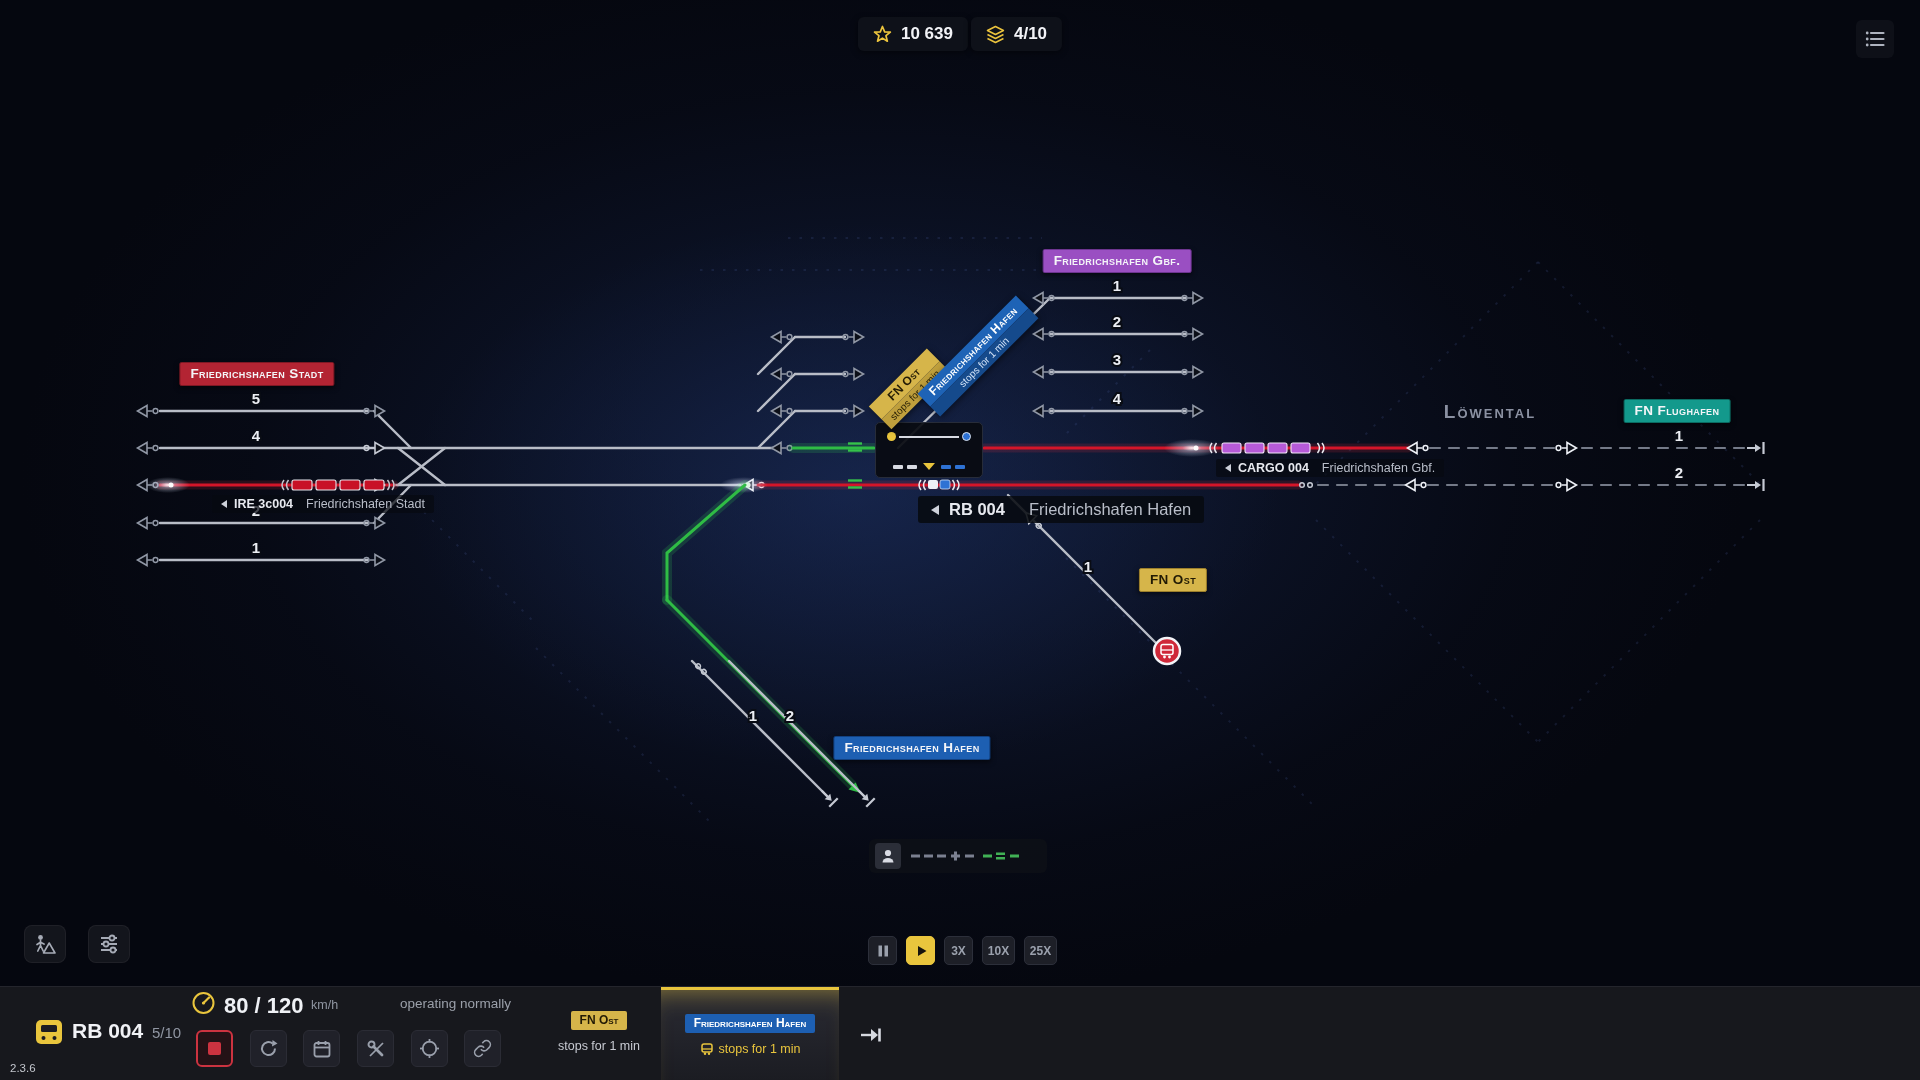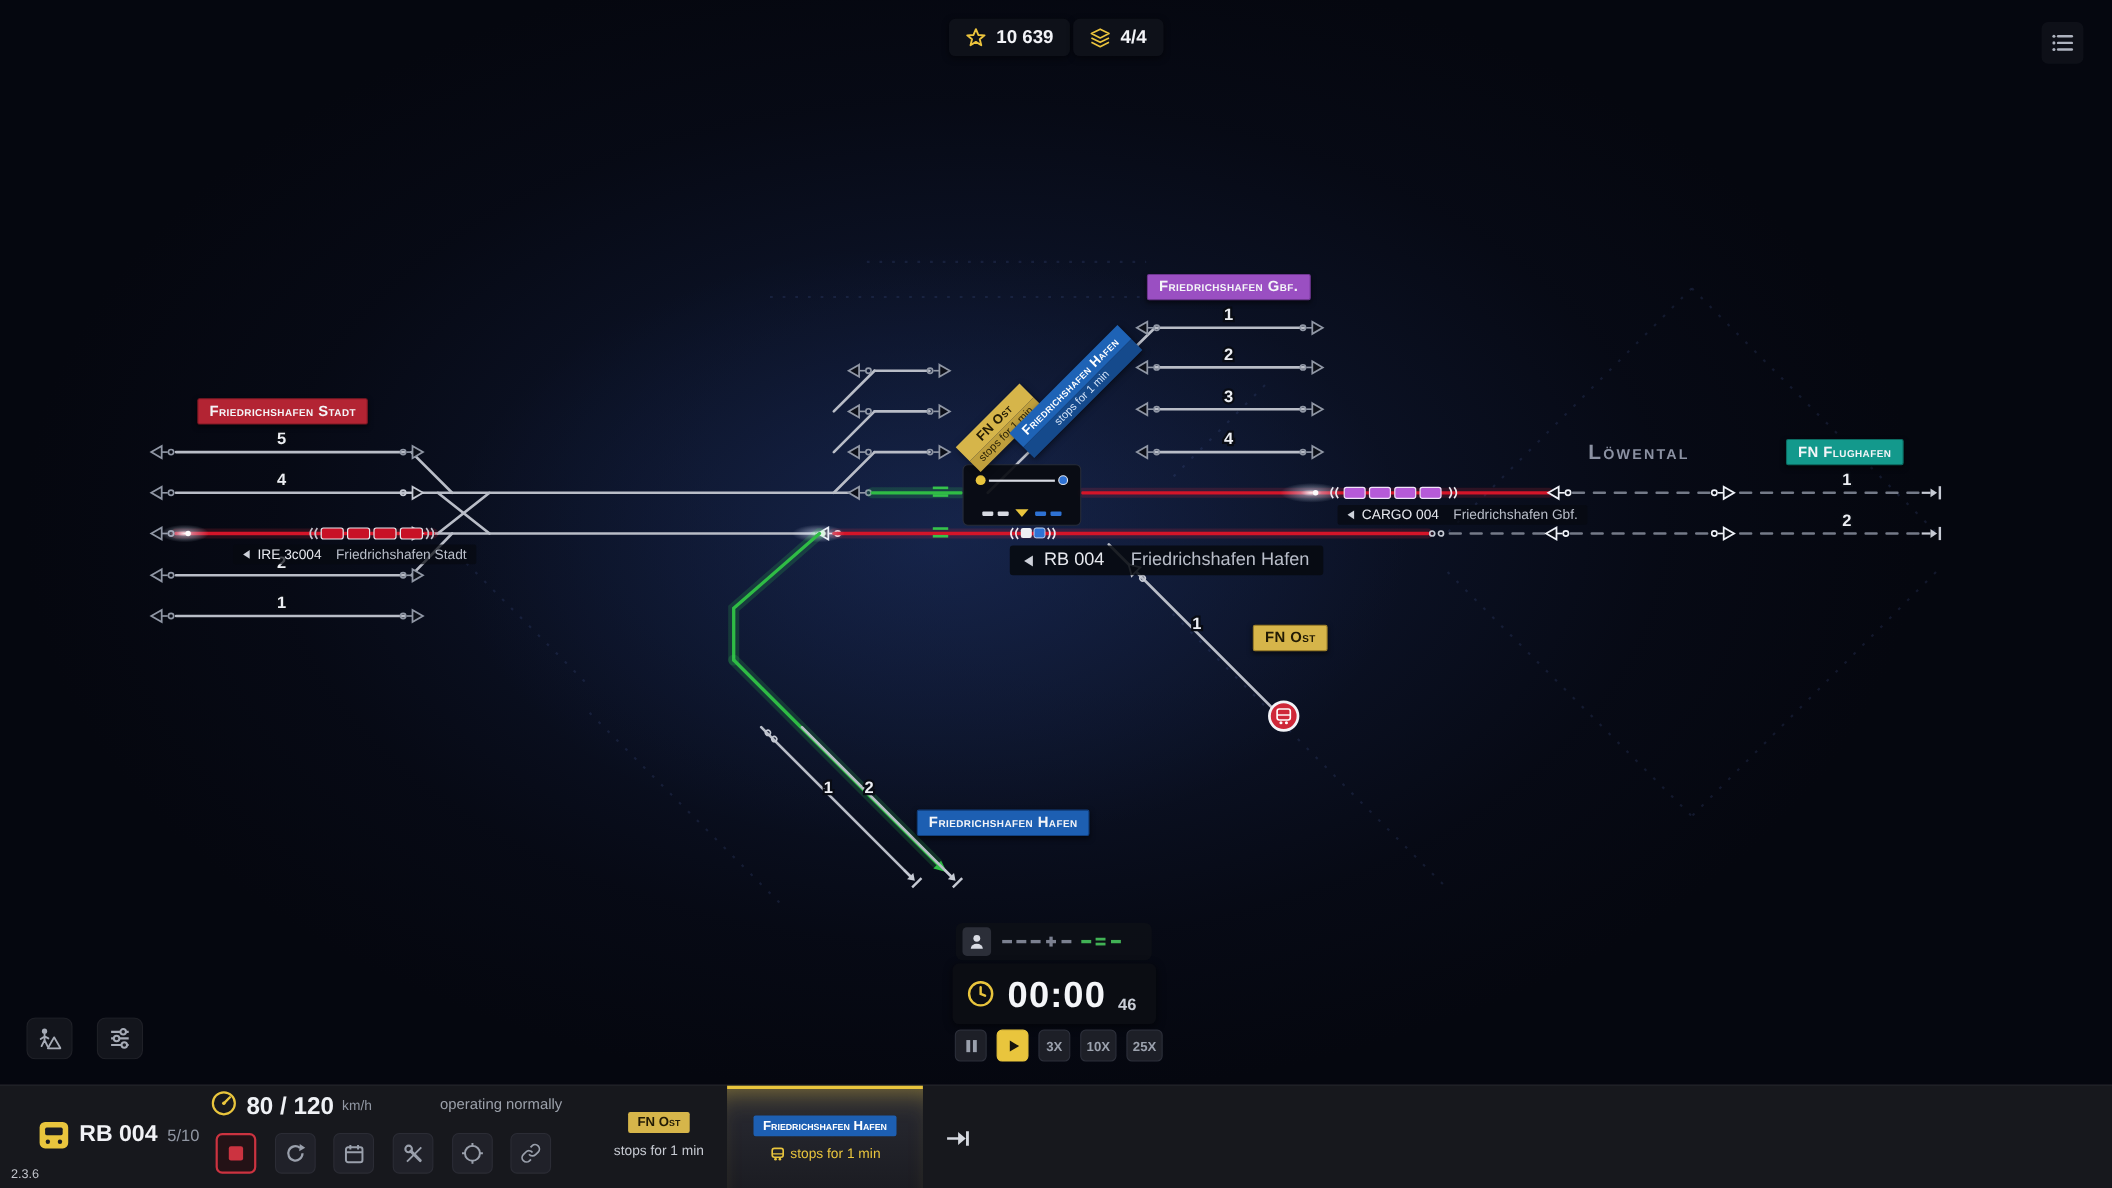--- a/index.html
+++ b/index.html
@@ -40,21 +40,21 @@
   .ribbon{position:absolute;transform:translate(-50%,-50%) rotate(-45deg);text-align:center;white-space:nowrap;box-shadow:0 2px 6px rgba(0,0,0,.5);z-index:8}
   .ribbon-title{font-variant:small-caps;font-weight:bold;font-size:12px;letter-spacing:.3px;padding:2px 10px}
   .ribbon-sub{font-size:10px;padding:1px 8px 2px}
   .ribbon-gold .ribbon-title{background:#d6b54a;color:#231b05}
   .ribbon-gold .ribbon-sub{background:#bf9f3c;color:#2c2306}
   .ribbon-blue .ribbon-title{background:#1e63b6;color:#fff}
   .ribbon-blue .ribbon-sub{background:#154a8c;color:#d3e3f8}
 
   .train-tag{position:absolute;display:flex;align-items:center;gap:7px;background:r
 gba(7,10,16,.72);background:rgba(7,10,16,.72);padding:2px 9px;border-radius:2px;font-size:12.5px;white-space:nowrap;z-index:5}
-  .tt-name{color:#e7e9ef;font-weight:normal}
+  .tt-name{color:#e7e9ef;font-weight:bold}
   .tt-dest{color:#b9bec9;margin-left:6px}
   .dir-arrow{width:0;height:0;border-top:4px solid transparent;border-bottom:4px solid transparent;border-right:6px solid #cdd1da}
   .train-tag--selected{background:rgba(7,10,16,.88);padding:4px 13px;font-size:16.5px;border-radius:3px;gap:10px;z-index:7}
   .train-tag--selected .dir-arrow{border-top-width:5px;border-bottom-width:5px;border-right-width:8px}
   .train-tag--selected .tt-dest{margin-left:14px}
 
   .map-popup{position:absolute;left:875px;top:422px;width:108px;height:56px;background:rgba(9,11,17,.93);border:1px solid #272c39;border-radius:5px;padding:9px 11px 7px;display:flex;flex-direction:column;justify-content:space-between;z-index:7}
   .mp-row1{display:flex;align-items:center}
   .mp-dot{width:9px;height:9px;border-radius:50%}
   .mp-dot-yellow{background:#e9c53d}
@@ -368,21 +368,21 @@
         <polygon points="9.5,1.5 11.7,6.8 17.4,7.1 13,10.7 14.4,16.2 9.5,13.1 4.6,16.2 6,10.7 1.6,7.1 7.3,6.8" fill="none" stroke="#ecc43d" stroke-width="1.7" stroke-linejoin="round"></polygon>
       </svg>
       <span>10 639</span>
     </div>
     <div class="pill">
       <svg width="19" height="19" viewBox="0 0 19 19">
         <path d="M1.5 5.5 L9.5 1.5 L17.5 5.5 L9.5 9.5 Z" fill="none" stroke="#ecc43d" stroke-width="1.5" stroke-linejoin="round"></path>
         <path d="M1.5 9.5 L9.5 13.5 L17.5 9.5" fill="none" stroke="#ecc43d" stroke-width="1.5" stroke-linejoin="round"></path>
         <path d="M1.5 13.5 L9.5 17.5 L17.5 13.5" fill="none" stroke="#ecc43d" stroke-width="1.5" stroke-linejoin="round"></path>
       </svg>
-      <span>4/4</span>
+      <span>4/10</span>
     </div>
   </div>
   <button class="icon-btn menu-btn">
     <svg width="22" height="22" viewBox="0 0 22 22">
       <circle cx="3.2" cy="5" r="1.4" fill="#aeb3bf"></circle>
         <line x1="7" y1="5" x2="19.5" y2="5" stroke="#aeb3bf" stroke-width="2.2" stroke-linecap="round"></line>
       <circle cx="3.2" cy="11" r="1.4" fill="#aeb3bf"></circle>
         <line x1="7" y1="11" x2="19.5" y2="11" stroke="#aeb3bf" stroke-width="2.2" stroke-linecap="round"></line>
       <circle cx="3.2" cy="17" r="1.4" fill="#aeb3bf"></circle>
         <line x1="7" y1="17" x2="19.5" y2="17" stroke="#aeb3bf" stroke-width="2.2" stroke-linecap="round"></line>
@@ -421,28 +421,20 @@
       <rect x="40" y="4.5" width="9" height="3" fill="#7b8090"></rect>
       <rect x="43" y="1.5" width="3" height="9" fill="#7b8090"></rect>
       <rect x="54" y="4.5" width="9" height="3" fill="#7b8090"></rect>
       <rect x="72" y="4.5" width="9" height="3" fill="#41b155"></rect>
       <rect x="85" y="2.5" width="9" height="2.5" fill="#41b155"></rect>
       <rect x="85" y="7" width="9" height="2.5" fill="#41b155"></rect>
       <rect x="99" y="4.5" width="9" height="3" fill="#41b155"></rect>
     </svg>
   </div>
 
-  <div class="clock-box">
-    <svg width="27" height="27" viewBox="0 0 27 27">
-      <circle cx="13.5" cy="13.5" r="10.5" fill="none" stroke="#e9c53d" stroke-width="2.2"></circle>
-      <path d="M13.5 7.5 L13.5 13.5 L17.5 15.2" fill="none" stroke="#e9c53d" stroke-width="2.2" stroke-linecap="round"></path>
-    </svg>
-    <span class="clock-time">00:00</span>
-    <span class="clock-sec">46</span>
-  </div>
 
   <div class="speed-row">
     <button class="spd-btn">
       <svg width="18" height="18" viewBox="0 0 18 18">
         <rect x="4.5" y="3.5" width="3.5" height="11" fill="#9aa0ac"></rect>
         <rect x="10.5" y="3.5" width="3.5" height="11" fill="#9aa0ac"></rect>
       </svg>
     </button>
     <button class="spd-btn play">
       <svg width="18" height="18" viewBox="0 0 18 18">

